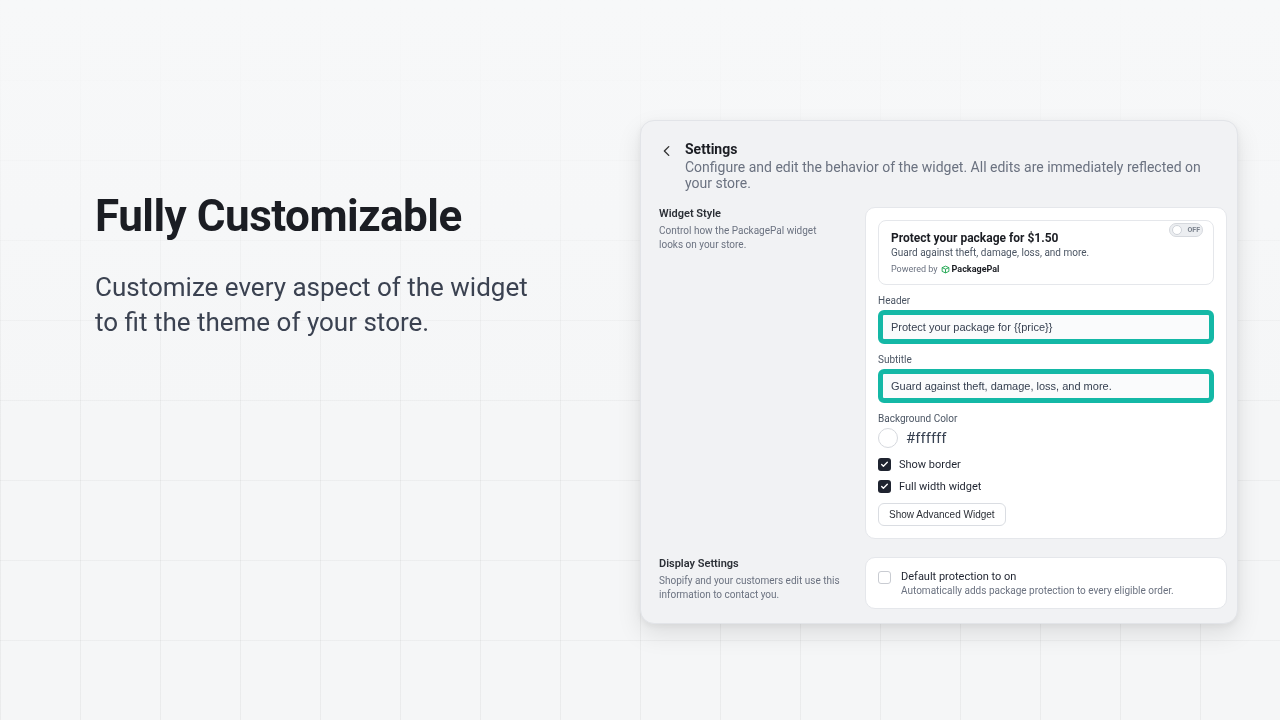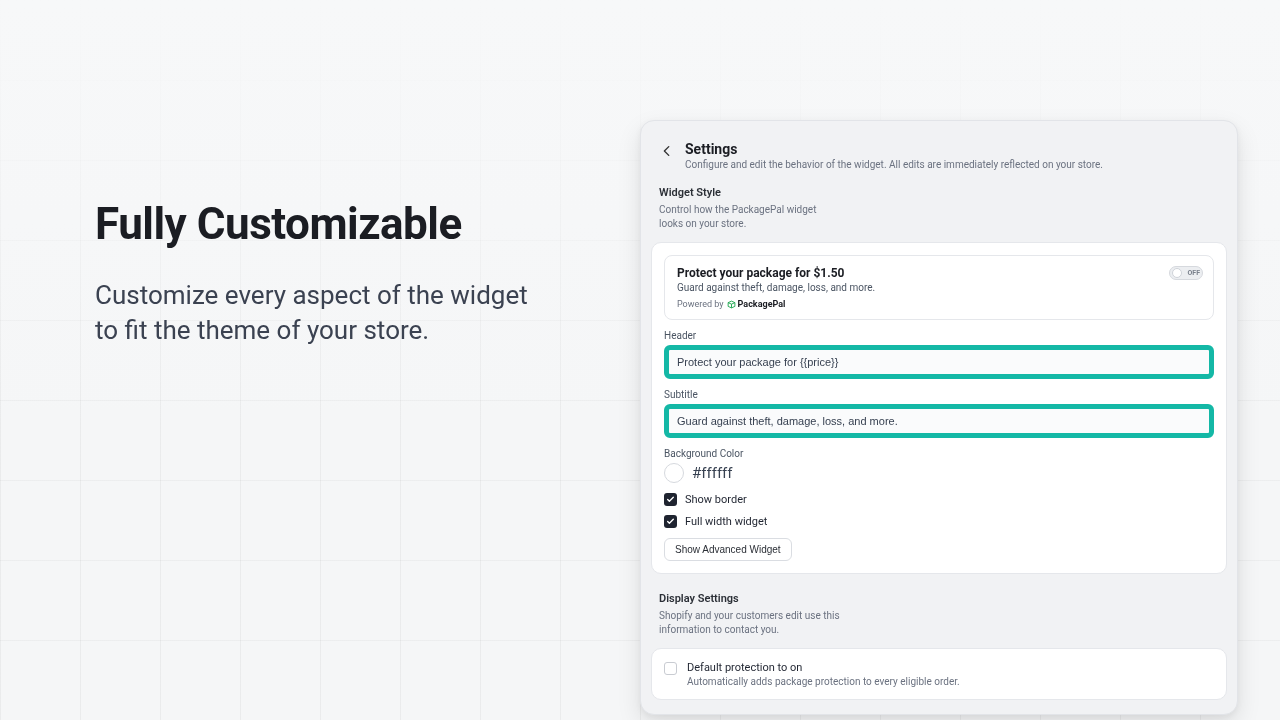--- a/index.html
+++ b/index.html
@@ -15,21 +15,21 @@
   background:
     linear-gradient(to bottom, rgba(247,248,249,1) 0%, rgba(247,248,249,0) 60%),
     repeating-linear-gradient(to right, rgba(0,0,0,0.045) 0 1px, transparent 1px 80px),
     repeating-linear-gradient(to bottom, rgba(0,0,0,0.035) 0 1px, transparent 1px 80px),
     #f5f6f7;
   transform-origin: 50% 100%;
 }
 .hero {
   position: absolute;
   left: 95px;
-  top: 198px;
+  top: 190px;
   width: 460px;
 }
 .hero h1 {
   font-size: 44px;
   font-weight: 700;
   letter-spacing: -0.5px;
   color: #1b1d23;
   margin-bottom: 28px;
 }
 .hero p {
@@ -55,23 +55,23 @@
   padding: 2px 8px 10px 8px;
 }
 .back-btn {
   width: 16px; height: 16px;
   display: flex; align-items: center; justify-content: center;
   margin-top: 2px;
   color: #333;
 }
 .panel-header .titles { flex: 1; }
 .panel-title { font-size: 14px; font-weight: 700; color: #1b1d23; }
-.panel-sub { font-size: 10px; color: #6b7280; margin-top: 2px; }
+.panel-sub { font-size: 14px; color: #6b7280; margin-top: 2px; }
 .rows { display: flex; flex-direction: column; gap: 18px; padding: 6px 0 0 0; }
-.row { display: flex; gap: 12px; flex-direction: column; }
+.row { display: flex; gap: 24px; }
 .row-left { width: 190px; padding-left: 8px; }
 .row-left .sec-title { font-size: 11px; font-weight: 600; color: #2b2f36; }
 .row-left .sec-desc { font-size: 10px; color: #6b7280; margin-top: 4px; line-height: 1.35; }
 .card {
   flex: 1;
   background: #ffffff;
   border: 1px solid #e5e7eb;
   border-radius: 10px;
   padding: 12px;
   display: flex;
@@ -83,21 +83,21 @@
   border-radius: 8px;
   padding: 10px 12px;
   position: relative;
 }
 .preview-title { font-size: 12px; font-weight: 700; color: #1b1d23; }
 .preview-sub { font-size: 10px; color: #4b5563; margin-top: 2px; }
 .powered { font-size: 9px; color: #6b7280; margin-top: 6px; display: flex; align-items: center; gap: 3px; }
 .powered .logo { display:inline-flex; align-items:center; gap:2px; font-weight:700; color:#1b1d23; }
 .powered .logo svg { width:9px; height:9px; }
 .toggle {
-  position: absolute; right: 10px; top: 10px;
+  position: absolute; right: 10px; top: 2px;
   width: 34px; height: 14px;
   background: #eceef1;
   border: 1px solid #d6d9de;
   border-radius: 8px;
   display: flex; align-items: center;
   padding: 0 2px;
   justify-content: space-between;
 }
 .toggle .knob {
   width: 10px; height: 10px; border-radius: 50%;

